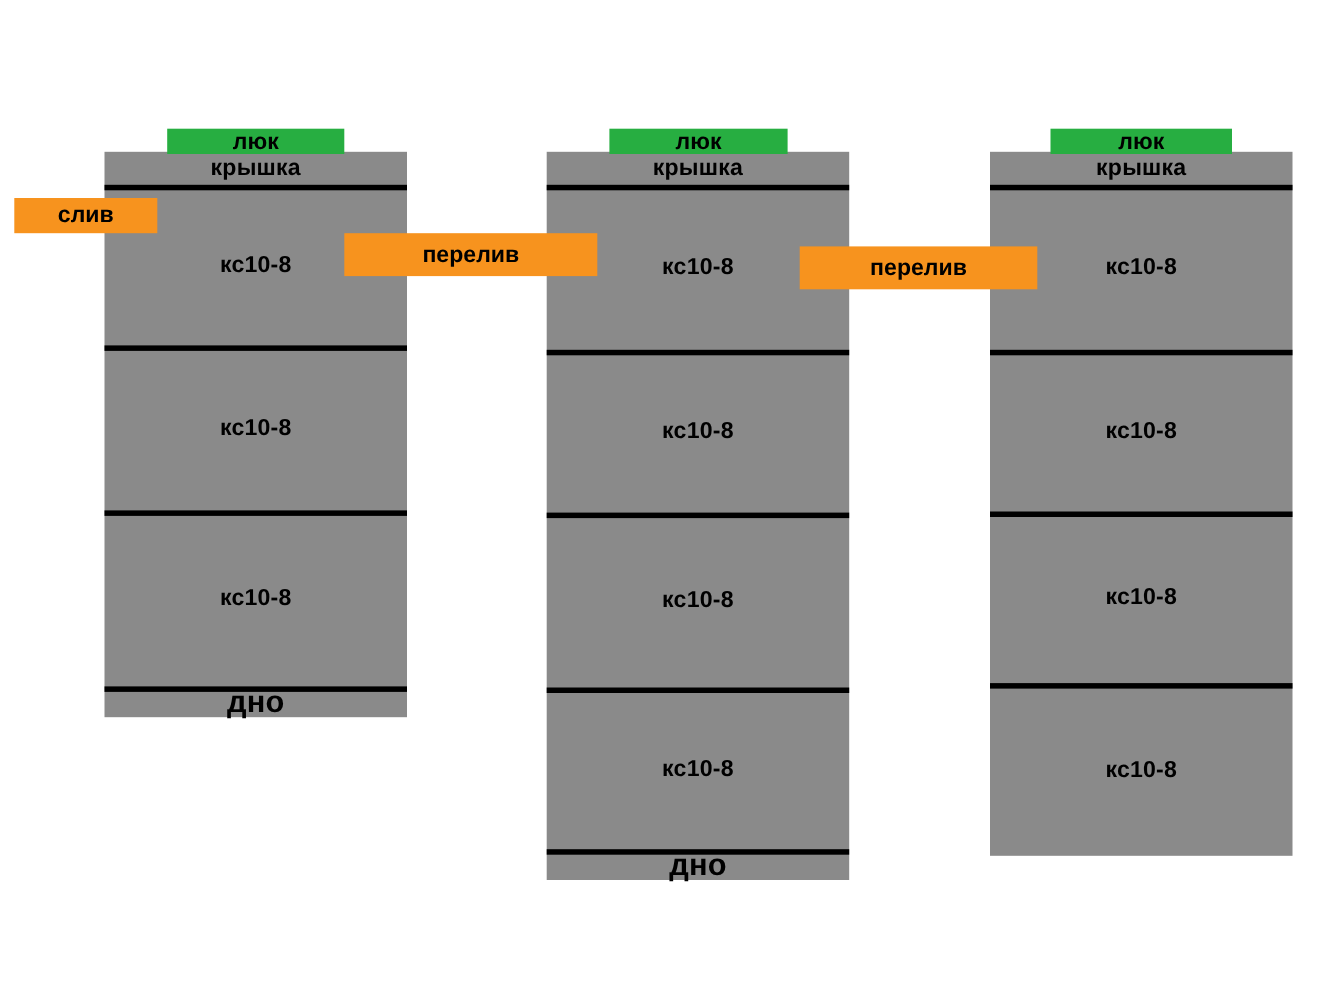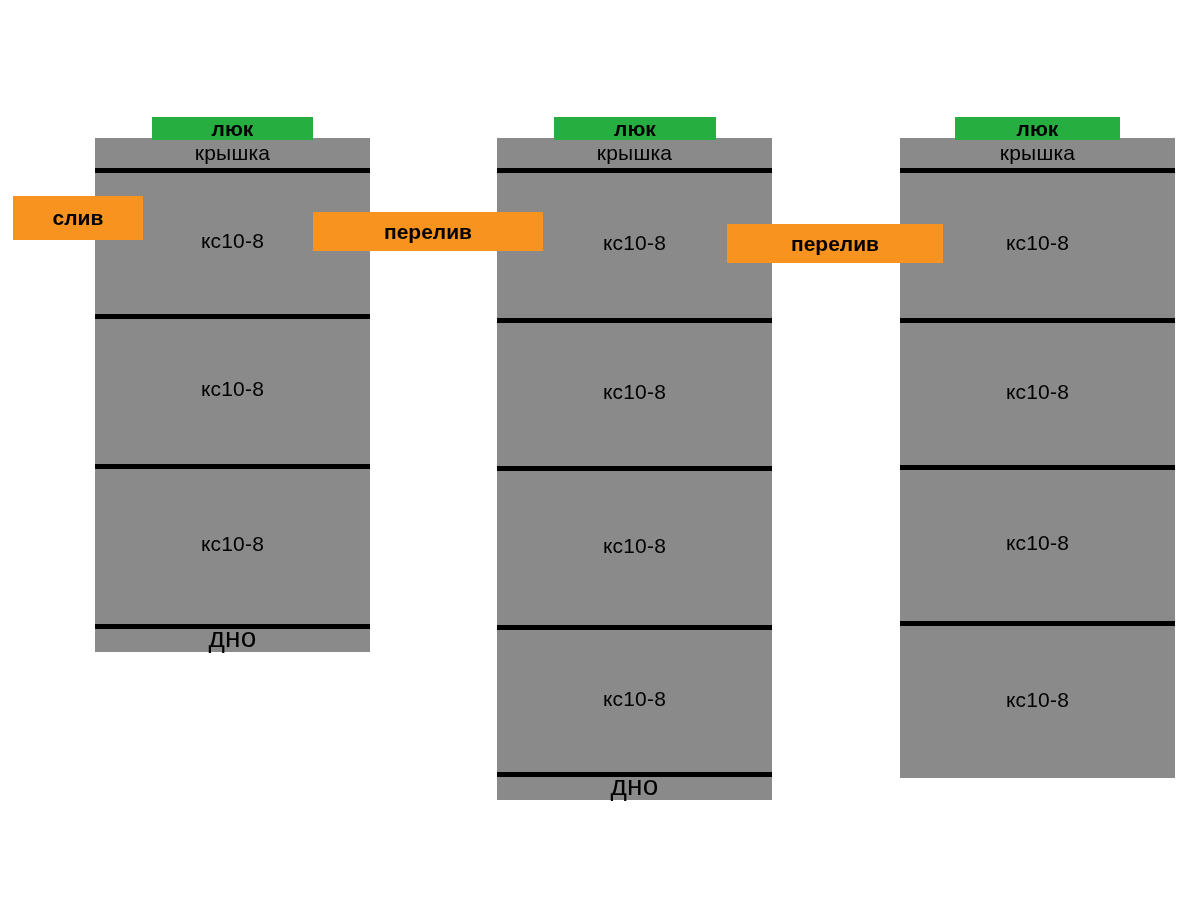--- a/index.html
+++ b/index.html
@@ -21,21 +21,21 @@
     box-sizing: border-box;
   }
   .ring {
     position: absolute;
     left: 0;
     right: 0;
     display: flex;
     align-items: center;
     justify-content: center;
     color: #000000;
-    font-weight: normal;
+    font-weight: bold;
     font-size: 21px;
     letter-spacing: 0.2px;
     text-align: center;
   }
   .ring-lid {
     font-size: 21px;
   }
   .ring-bottom {
     font-size: 28px;
   }
@@ -112,19 +112,19 @@
     <div class="ring" style="top:483px; height:157px;">кс10-8</div>
 
     <div class="divider" style="left:0px; top:30px; width:275px;"></div>
     <div class="divider" style="left:0px; top:180px; width:275px;"></div>
     <div class="divider" style="left:0px; top:327px; width:275px;"></div>
     <div class="divider" style="left:0px; top:483px; width:275px;"></div>
   </div>
 
   <div class="hatch" style="left:955px; top:117px; width:165px; height:23px;">люк</div>
 
-  <div class="pipe" style="left:13px; top:196px; width:130px; height:44px;">слив</div>
+  <div class="pipe" style="left:13px; top:180px; width:130px; height:32px;">слив</div>
 
   <div class="pipe" style="left:313px; top:212px; width:230px; height:39px;">перелив</div>
 
   <div class="pipe" style="left:727px; top:224px; width:216px; height:39px;">перелив</div>
 
 </div>
 
 </body></html>

